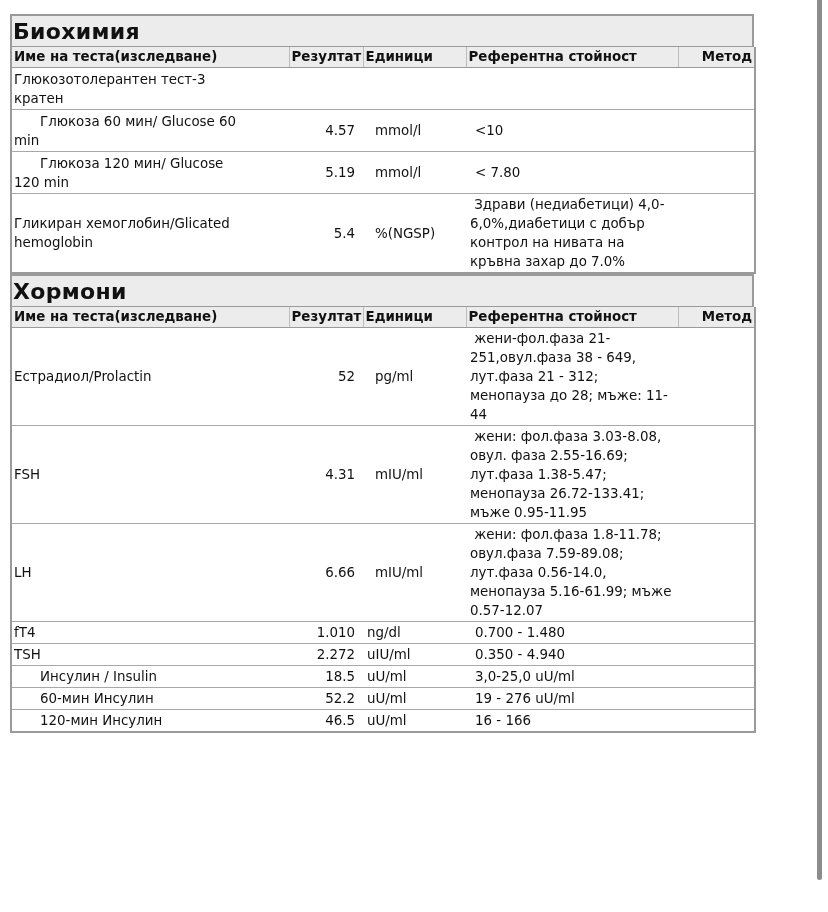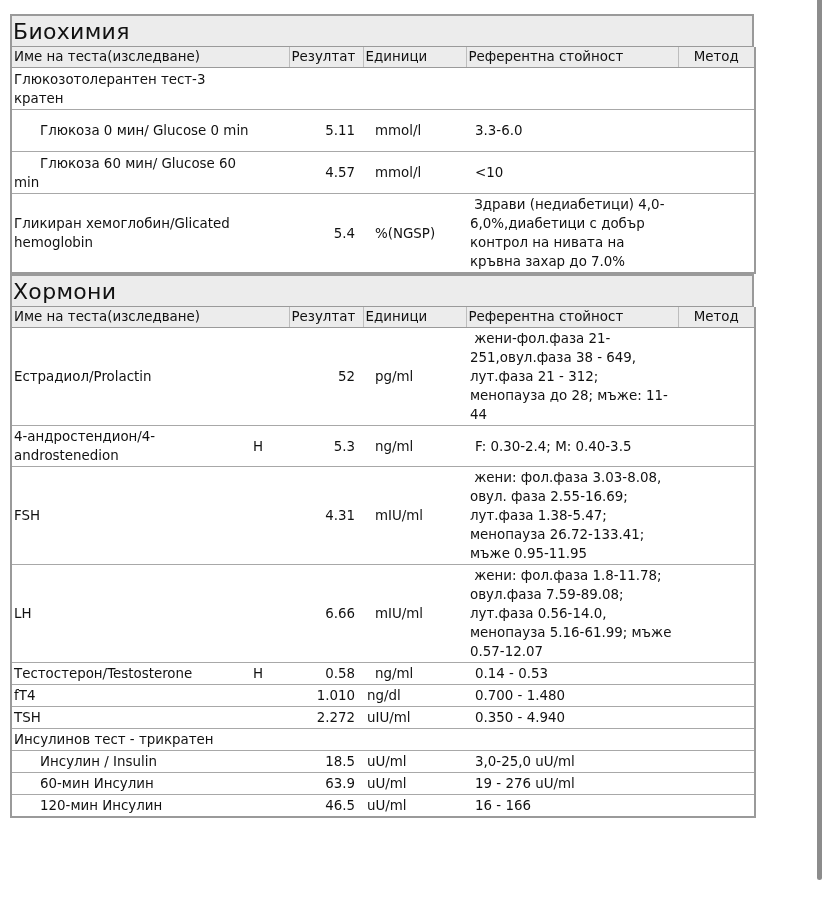--- a/index.html
+++ b/index.html
@@ -6,44 +6,44 @@
   body {
     width: 828px; height: 912px; position: relative; overflow: hidden;
     font-family: "DejaVu Sans", sans-serif; color: #111;
   }
   .page { position: absolute; left: 10px; top: 14px; width: 744px; }
   .section-title {
     background: #ececec;
     border: 2px solid #9a9a9a;
     border-bottom: 1px solid #9a9a9a;
     font-family: "DejaVu Sans", sans-serif;
-    font-weight: normal; font-size: 22px; line-height: 28px;
+    font-weight: bold; font-size: 22px; line-height: 28px;
     padding: 2px 0 0 1px; height: 28px;
     letter-spacing: 0.3px;
   }
   table.results {
     width: 744px; border-collapse: collapse; table-layout: fixed;
     font-size: 13.4px; line-height: 19px;
     border-left: 2px solid #9a9a9a; border-right: 2px solid #9a9a9a;
   }
   table.results col.c-name { width: 242px; }
   table.results col.c-flag { width: 36px; }
   table.results col.c-res  { width: 74px; }
   table.results col.c-unit { width: 103px; }
   table.results col.c-ref  { width: 212px; }
   table.results col.c-meth { width: 77px; }
   table.results th {
-    background: #ececec; font-weight: normal; text-align: left;
+    background: #ececec; font-weight: bold; text-align: left;
     padding: 0 2px; height: 20px; line-height: 20px;
     border-bottom: 1px solid #9a9a9a;
     border-right: 1px solid #bdbdbd;
     white-space: nowrap;
   }
   table.results th.h-res { padding-right: 6px; }
-  table.results th.h-meth { text-align: center; border-right: none; }
+  table.results th.h-meth { text-align: right; border-right: none; }
   table.results td {
     padding: 1px 2px; vertical-align: middle;
     border-bottom: 1px solid #a8a8a8;
   }
   td.res { text-align: right; padding-right: 8px !important; }
   td.unit { padding-left: 12px !important; }
   td.unit.tight { padding-left: 4px !important; }
   td.ref { padding-left: 4px !important; }
   td.ref.indented { padding-left: 9px !important; }
   td.flag { padding-left: 0 !important; }
@@ -83,33 +83,33 @@
     <tbody>
       <tr>
         <td class="name" style="height:39px">Глюкозотолерантен тест-3 кратен</td>
         <td class="flag"></td>
         <td class="res"></td>
         <td class="unit"></td>
         <td class="ref"></td>
         <td></td>
       </tr>
       <tr>
-        <td class="name" style="height:39px"><span class="indent">Глюкоза 0 мин/ Glucose 0 min</span></td>
-        <td class="flag"></td>
-        <td class="res">5.11</td>
-        <td class="unit">mmol/l</td>
-        <td class="ref indented">3.3-6.0</td>
-        <td></td>
-      </tr>
-      <tr>
         <td class="name" style="height:39px"><span class="indent">Глюкоза 60 мин/ Glucose 60 min</span></td>
         <td class="flag"></td>
         <td class="res">4.57</td>
         <td class="unit">mmol/l</td>
         <td class="ref indented">&lt;10</td>
+        <td></td>
+      </tr>
+      <tr>
+        <td class="name" style="height:39px"><span class="indent">Глюкоза 120 мин/ Glucose 120 min</span></td>
+        <td class="flag"></td>
+        <td class="res">5.19</td>
+        <td class="unit">mmol/l</td>
+        <td class="ref indented">&lt; 7.80</td>
         <td></td>
       </tr>
       <tr>
         <td class="name">Гликиран хемоглобин/Glicated hemoglobin</td>
         <td class="flag"></td>
         <td class="res">5.4</td>
         <td class="unit">%(NGSP)</td>
         <td class="ref" style="white-space:pre-wrap"> Здрави (недиабетици) 4,0-6,0%,диабетици с добър контрол на нивата на кръвна захар до 7.0%</td>
         <td></td>
       </tr>
@@ -138,86 +138,63 @@
     <tbody>
       <tr>
         <td class="name">Естрадиол/Prolactin</td>
         <td class="flag"></td>
         <td class="res">52</td>
         <td class="unit">pg/ml</td>
         <td class="ref" style="white-space:pre-wrap"> жени-фол.фаза 21-251,овул.фаза 38 - 649, лут.фаза 21 - 312; менопауза до 28; мъже: 11-44</td>
         <td></td>
       </tr>
       <tr>
-        <td class="name">4-андростендион/4-androstenedion</td>
-        <td class="flag">H</td>
-        <td class="res">5.3</td>
-        <td class="unit">ng/ml</td>
-        <td class="ref indented">F: 0.30-2.4; M: 0.40-3.5</td>
-        <td></td>
-      </tr>
-      <tr>
         <td class="name">FSH</td>
         <td class="flag"></td>
         <td class="res">4.31</td>
         <td class="unit">mIU/ml</td>
         <td class="ref" style="white-space:pre-wrap"> жени: фол.фаза 3.03-8.08, овул. фаза 2.55-16.69; лут.фаза 1.38-5.47; менопауза 26.72-133.41; мъже 0.95-11.95</td>
         <td></td>
       </tr>
       <tr>
         <td class="name">LH</td>
         <td class="flag"></td>
         <td class="res">6.66</td>
         <td class="unit">mIU/ml</td>
         <td class="ref" style="white-space:pre-wrap"> жени: фол.фаза 1.8-11.78; овул.фаза 7.59-89.08; лут.фаза 0.56-14.0, менопауза 5.16-61.99; мъже 0.57-12.07</td>
         <td></td>
       </tr>
       <tr class="short">
-        <td class="name">Тестостерон/Testosterone</td>
-        <td class="flag">H</td>
-        <td class="res">0.58</td>
-        <td class="unit">ng/ml</td>
-        <td class="ref indented">0.14 - 0.53</td>
-        <td></td>
-      </tr>
-      <tr class="short">
         <td class="name">fT4</td>
         <td class="flag"></td>
         <td class="res">1.010</td>
         <td class="unit tight">ng/dl</td>
         <td class="ref indented">0.700 - 1.480</td>
         <td></td>
       </tr>
       <tr class="short">
         <td class="name">TSH</td>
         <td class="flag"></td>
         <td class="res">2.272</td>
         <td class="unit tight">uIU/ml</td>
         <td class="ref indented">0.350 - 4.940</td>
         <td></td>
       </tr>
       <tr class="short">
-        <td class="name" colspan="2">Инсулинов тест - трикратен</td>
-        <td class="res"></td>
-        <td class="unit tight"></td>
-        <td class="ref indented"></td>
-        <td></td>
-      </tr>
-      <tr class="short">
         <td class="name"><span class="indent">Инсулин / Insulin</span></td>
         <td class="flag"></td>
         <td class="res">18.5</td>
         <td class="unit tight">uU/ml</td>
         <td class="ref indented">3,0-25,0 uU/ml</td>
         <td></td>
       </tr>
       <tr class="short">
         <td class="name"><span class="indent">60-мин Инсулин</span></td>
         <td class="flag"></td>
-        <td class="res">63.9</td>
+        <td class="res">52.2</td>
         <td class="unit tight">uU/ml</td>
         <td class="ref indented">19 - 276 uU/ml</td>
         <td></td>
       </tr>
       <tr class="short">
         <td class="name"><span class="indent">120-мин Инсулин</span></td>
         <td class="flag"></td>
         <td class="res">46.5</td>
         <td class="unit tight">uU/ml</td>
         <td class="ref indented">16 - 166</td>

